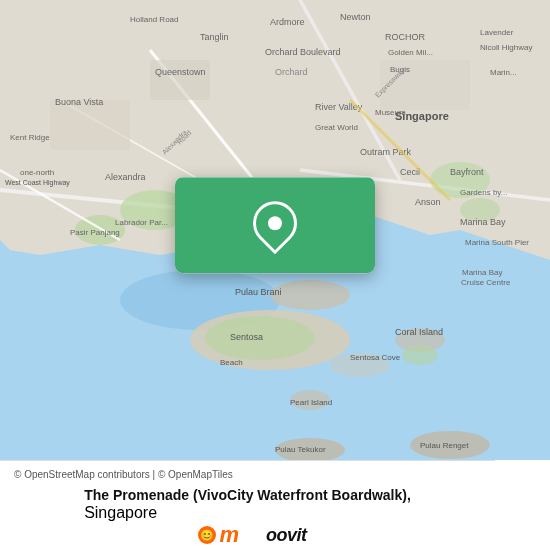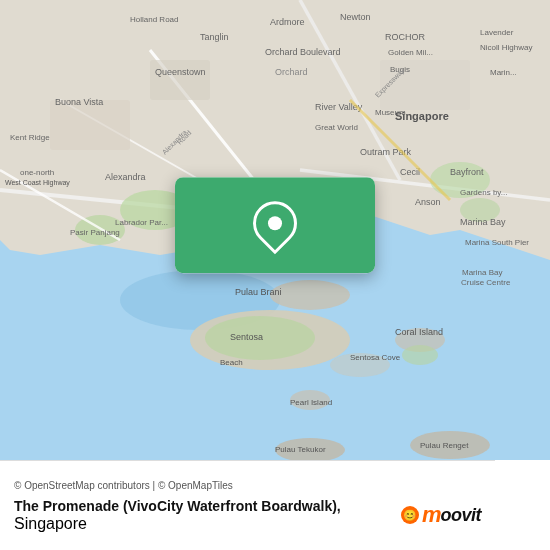--- a/index.html
+++ b/index.html
@@ -94,34 +94,35 @@
     }
 
     
     #bottom-bar {
       width: 495px;
       height: 90px;
       background: #fff;
       border-top: 1px solid #ddd;
       display: flex;
       flex-direction: column;
-      justify-content: center;
+      justify-content: flex-start;
       padding: 8px 14px 6px 14px;
     }
 
     #attribution-text {
       font-size: 10px;
       color: #555;
       margin-bottom: 6px;
     }
 
     #location-row {
       display: flex;
       align-items: center;
       justify-content: space-between;
+      flex-direction: column;
     }
 
     #location-name {
       font-size: 14px;
       font-weight: 600;
       color: #111;
       flex: 1;
       line-height: 1.3;
     }
 
@@ -139,20 +140,21 @@
       color: #ff6600;
       letter-spacing: -1px;
     }
 
     .moovit-text {
       font-size: 18px;
       font-weight: 700;
       font-style: italic;
       color: #111;
       letter-spacing: -0.5px;
+      padding-left: 28px;
     }
 
     .moovit-dot {
       width: 18px;
       height: 18px;
       background: #ff6600;
       border-radius: 50%;
       display: inline-flex;
       align-items: center;
       justify-content: center;

